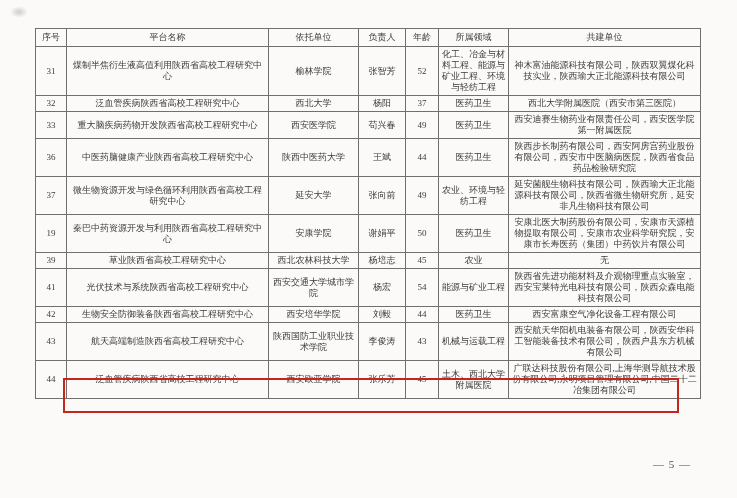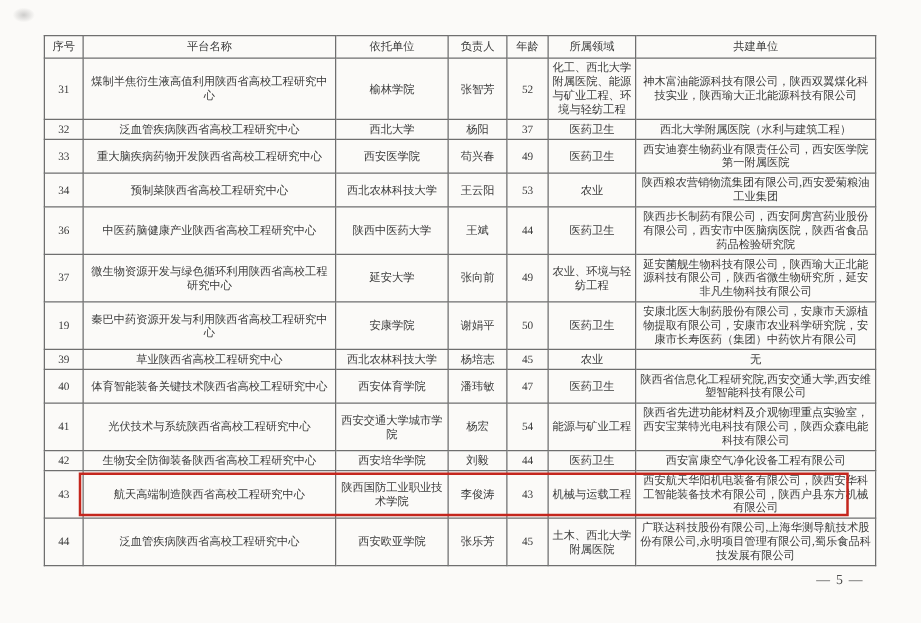--- a/index.html
+++ b/index.html
@@ -70,53 +70,44 @@
         <th>共建单位</th>
       </tr>
     </thead>
     <tbody>
     <tr>
       <td>31</td>
       <td class="left">煤制半焦衍生液高值利用陕西省高校工程研究中心</td>
       <td class="left">榆林学院</td>
       <td>张智芳</td>
       <td>52</td>
-      <td>化工、西北大学附属医院、能源与矿业工程、环境与轻纺工程</td>
+      <td>化工、冶金与材料工程、能源与矿业工程、环境与轻纺工程</td>
       <td class="left">神木富油能源科技有限公司，陕西双翼煤化科技实业，陕西瑜大正北能源科技有限公司</td>
     </tr>
 
     <tr>
       <td>32</td>
       <td class="left">泛血管疾病陕西省高校工程研究中心</td>
       <td class="left">西北大学</td>
       <td>杨阳</td>
       <td>37</td>
       <td>医药卫生</td>
-      <td class="left">西北大学附属医院（水利与建筑工程）</td>
+      <td class="left">西北大学附属医院（西安市第三医院）</td>
     </tr>
 
     <tr>
       <td>33</td>
       <td class="left">重大脑疾病药物开发陕西省高校工程研究中心</td>
       <td class="left">西安医学院</td>
       <td>苟兴春</td>
       <td>49</td>
       <td>医药卫生</td>
       <td class="left">西安迪赛生物药业有限责任公司，西安医学院第一附属医院</td>
     </tr>
 
-    <tr>
-      <td>34</td>
-      <td class="left">预制菜陕西省高校工程研究中心</td>
-      <td class="left">西北农林科技大学</td>
-      <td>王云阳</td>
-      <td>53</td>
-      <td>农业</td>
-      <td class="left">陕西粮农营销物流集团有限公司,西安爱菊粮油工业集团</td>
-    </tr>
 
 
     <tr>
       <td>36</td>
       <td class="left">中医药脑健康产业陕西省高校工程研究中心</td>
       <td class="left">陕西中医药大学</td>
       <td>王斌</td>
       <td>44</td>
       <td>医药卫生</td>
       <td class="left">陕西步长制药有限公司，西安阿房宫药业股份有限公司，西安市中医脑病医院，陕西省食品药品检验研究院</td>
@@ -145,29 +136,20 @@
     <tr>
       <td>39</td>
       <td class="left">草业陕西省高校工程研究中心</td>
       <td class="left">西北农林科技大学</td>
       <td>杨培志</td>
       <td>45</td>
       <td>农业</td>
       <td class="left">无</td>
     </tr>
 
-    <tr>
-      <td>40</td>
-      <td class="left">体育智能装备关键技术陕西省高校工程研究中心</td>
-      <td class="left">西安体育学院</td>
-      <td>潘玮敏</td>
-      <td>47</td>
-      <td>医药卫生</td>
-      <td class="left">陕西省信息化工程研究院,西安交通大学,西安维塑智能科技有限公司</td>
-    </tr>
 
     <tr>
       <td>41</td>
       <td class="left">光伏技术与系统陕西省高校工程研究中心</td>
       <td class="left">西安交通大学城市学院</td>
       <td>杨宏</td>
       <td>54</td>
       <td>能源与矿业工程</td>
       <td class="left">陕西省先进功能材料及介观物理重点实验室，西安宝莱特光电科技有限公司，陕西众森电能科技有限公司</td>
     </tr>
@@ -192,21 +174,21 @@
       <td class="left">西安航天华阳机电装备有限公司，陕西安华科工智能装备技术有限公司，陕西户县东方机械有限公司</td>
     </tr>
 
     <tr>
       <td>44</td>
       <td class="left">泛血管疾病陕西省高校工程研究中心</td>
       <td class="left">西安欧亚学院</td>
       <td>张乐芳</td>
       <td>45</td>
       <td>土木、西北大学附属医院</td>
-      <td class="left">广联达科技股份有限公司,上海华测导航技术股份有限公司,永明项目管理有限公司,蜀乐食品科技发展有限公司</td>
+      <td class="left">广联达科技股份有限公司,上海华测导航技术股份有限公司,永明项目管理有限公司,中国二十二冶集团有限公司</td>
     </tr>
   </tbody>
   </table>
 
   <div class="hlbox" style="left: 62.5px; top: 377.5px; width: 612.5px; height: 31px; border-color: rgb(196, 38, 29);"></div>
 
   <div class="pagenum">— 5 —</div>
 </div>
 
 </body></html>

